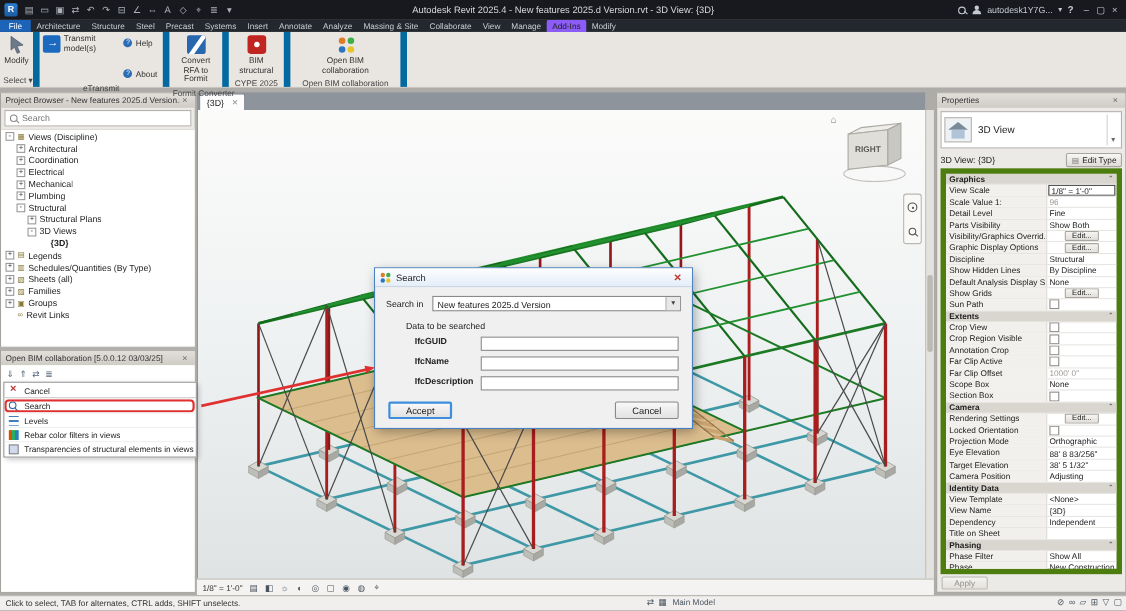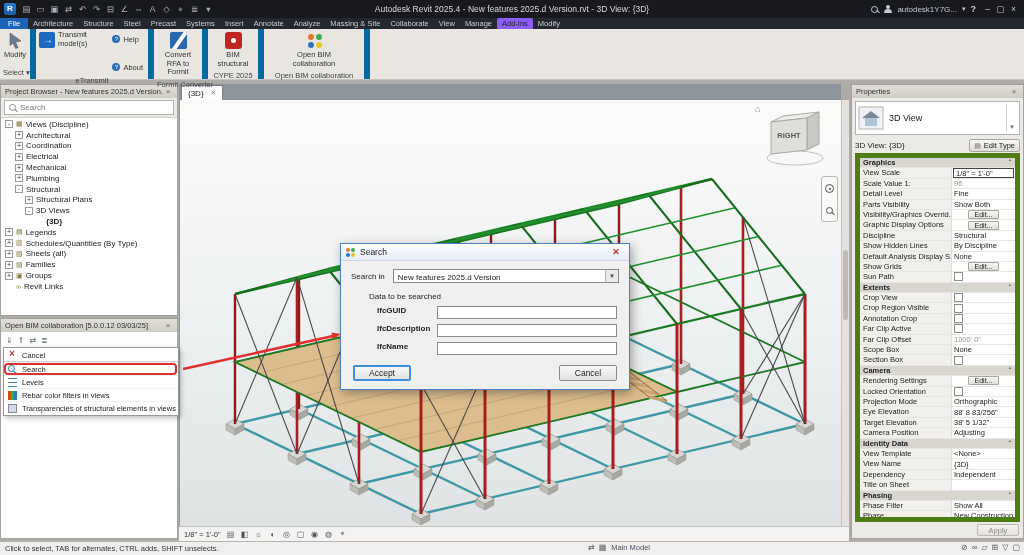--- a/index.html
+++ b/index.html
@@ -130,21 +130,21 @@
 .pval{white-space:nowrap;overflow:hidden}
 .prow.section{background:#d9d6d0}
 .prow.section .plabel{background:transparent;border:none;font-weight:bold;width:auto;flex:1}
 .prow.section::after{content:"ˆ";padding-right:4px;color:#555;font-weight:bold}
 .prow.dim .pval{color:#9b9995}
 .prow.btn .pvw{justify-content:center}
 .prow.btn .pval{border:1px solid #a9a6a1;background:linear-gradient(#f6f5f3,#e2dfda);padding:0 6px;line-height:8.5px;height:9px;font-size:7px;border-radius:1px}
 .prow.check .pvw::before{content:"";width:7px;height:7px;border:1px solid #8f8d89;background:#fff;display:block}
 .prow.scalebox .pvw{padding:0 1px}
 .prow.scalebox .pval{border:1px solid #444;background:#fff;width:100%;height:10px;line-height:9px;padding:0 2px}
-.papply{height:16px;display:flex;justify-content:flex-end;align-items:center;padding:0 4px;flex:none}
+.papply{height:16px;display:flex;justify-content:flex-start;align-items:center;padding:0 4px;flex:none}
 .papply .abtn{width:42px;height:12px;font-size:7.5px;color:#8f8d89;border:1px solid #bcb9b4;background:linear-gradient(#f4f3f1,#e4e1dc);text-align:center;line-height:11px;border-radius:2px}
 
 
 .statusbar{position:absolute;left:0;top:541px;width:1024px;height:14px;background:#f0efed;border-top:1px solid #b7b4af;font-size:7.5px;color:#333;z-index:10}
 .sb-hint{position:absolute;left:5px;top:2px;white-space:nowrap}
 .sb-mid{position:absolute;left:588px;top:1px;display:flex;align-items:center;gap:5px;color:#4a5560}
 .sb-right{position:absolute;right:4px;top:1px;display:flex;align-items:center;gap:4px;color:#4a5560}
 .sbico{font-size:8px}
 
 
@@ -953,25 +953,25 @@
       <span class="cv">New features 2025.d Version</span>
       <span class="ca">▼</span>
     </span>
   </div>
   <div class="dlg-sec">Data to be searched</div>
   <div class="dlg-frow">
     <span class="fl">IfcGUID</span>
     <input value="" style="">
   </div>
   <div class="dlg-frow">
+    <span class="fl">IfcName</span>
+    <input value="" style="">
+  </div>
+  <div class="dlg-frow">
     <span class="fl">IfcDescription</span>
-    <input value="" style="">
-  </div>
-  <div class="dlg-frow">
-    <span class="fl">IfcName</span>
     <input value="" style="">
   </div>
   <div class="dlg-btns">
     <span class="dbtn primary">Accept</span>
     <span class="dbtn">Cancel</span>
   </div>
 </div>
 
 <svg class="anno">
   <line x1="183" y1="369" x2="333" y2="336" stroke="#e03131" stroke-width="2.5"></line>

